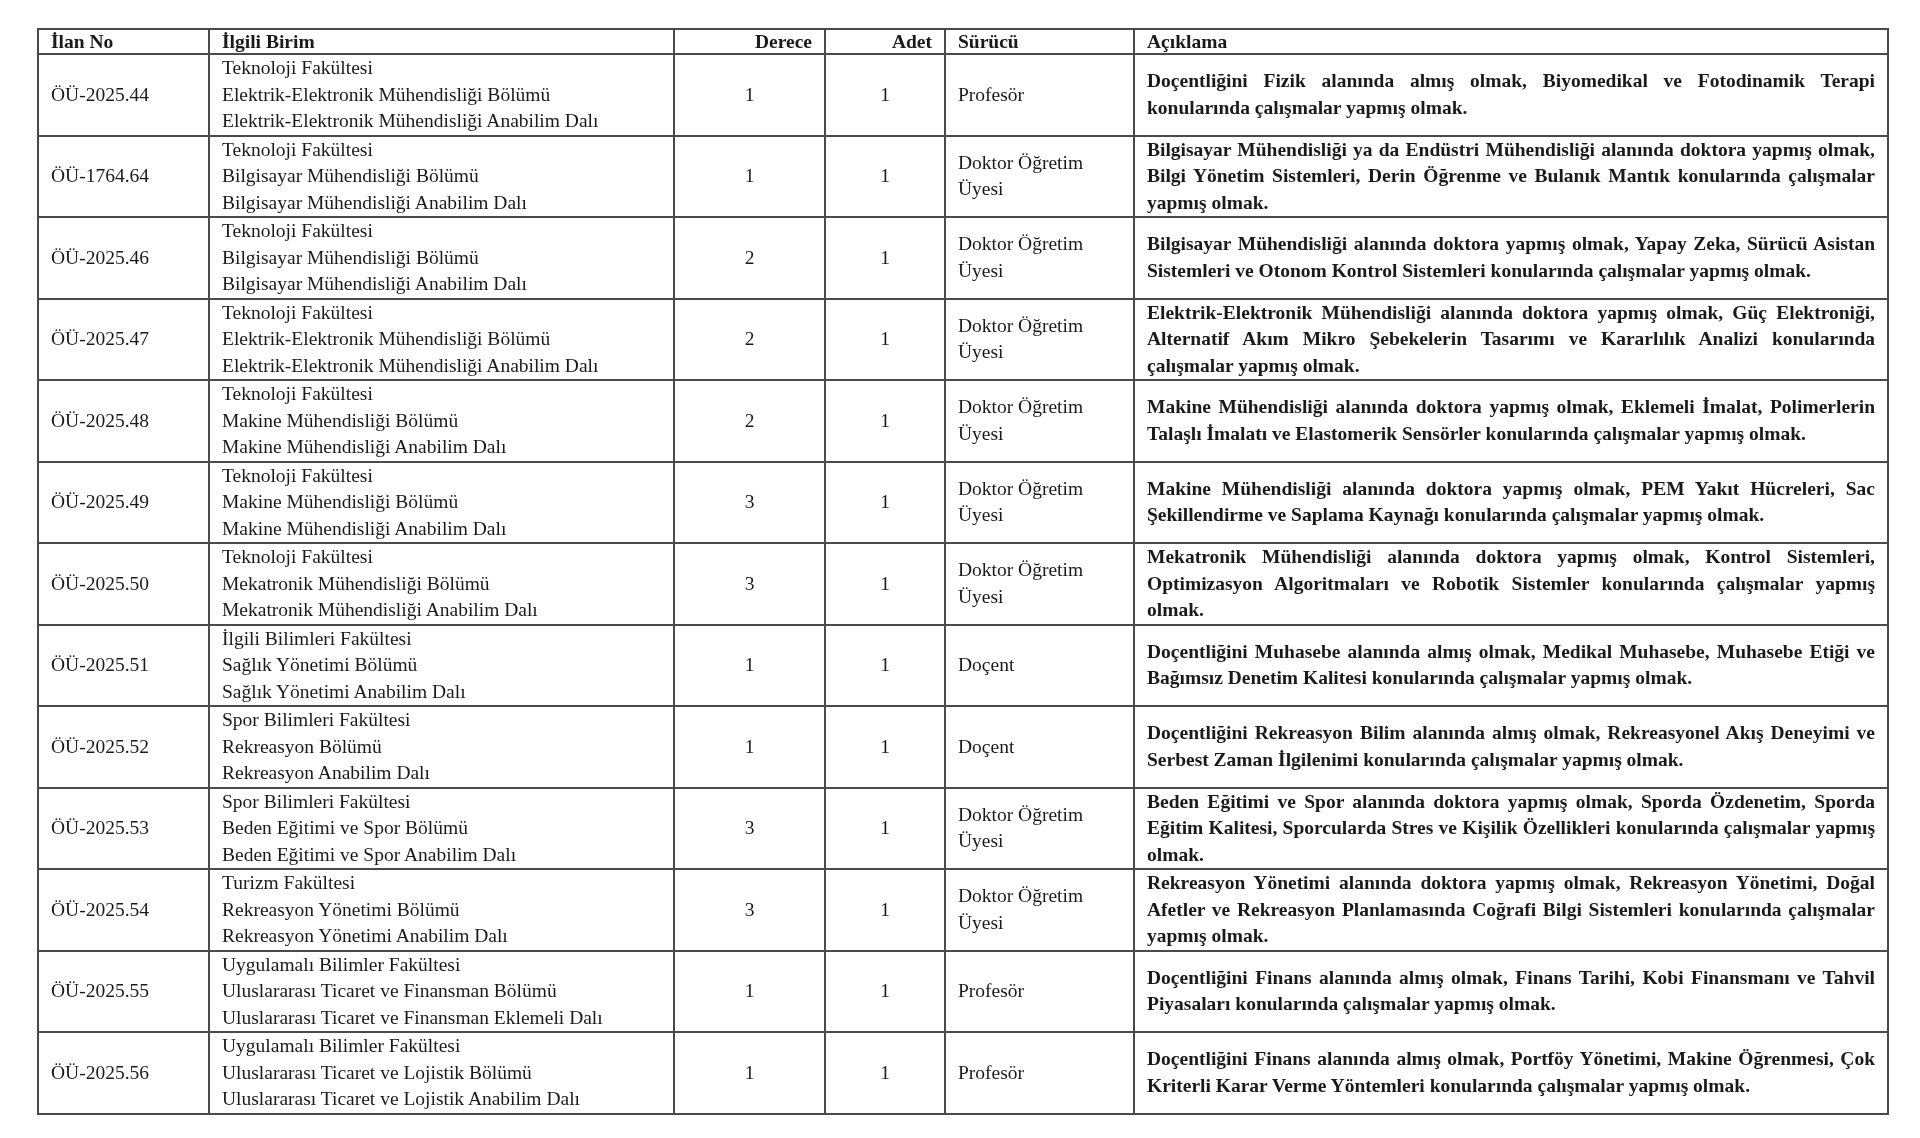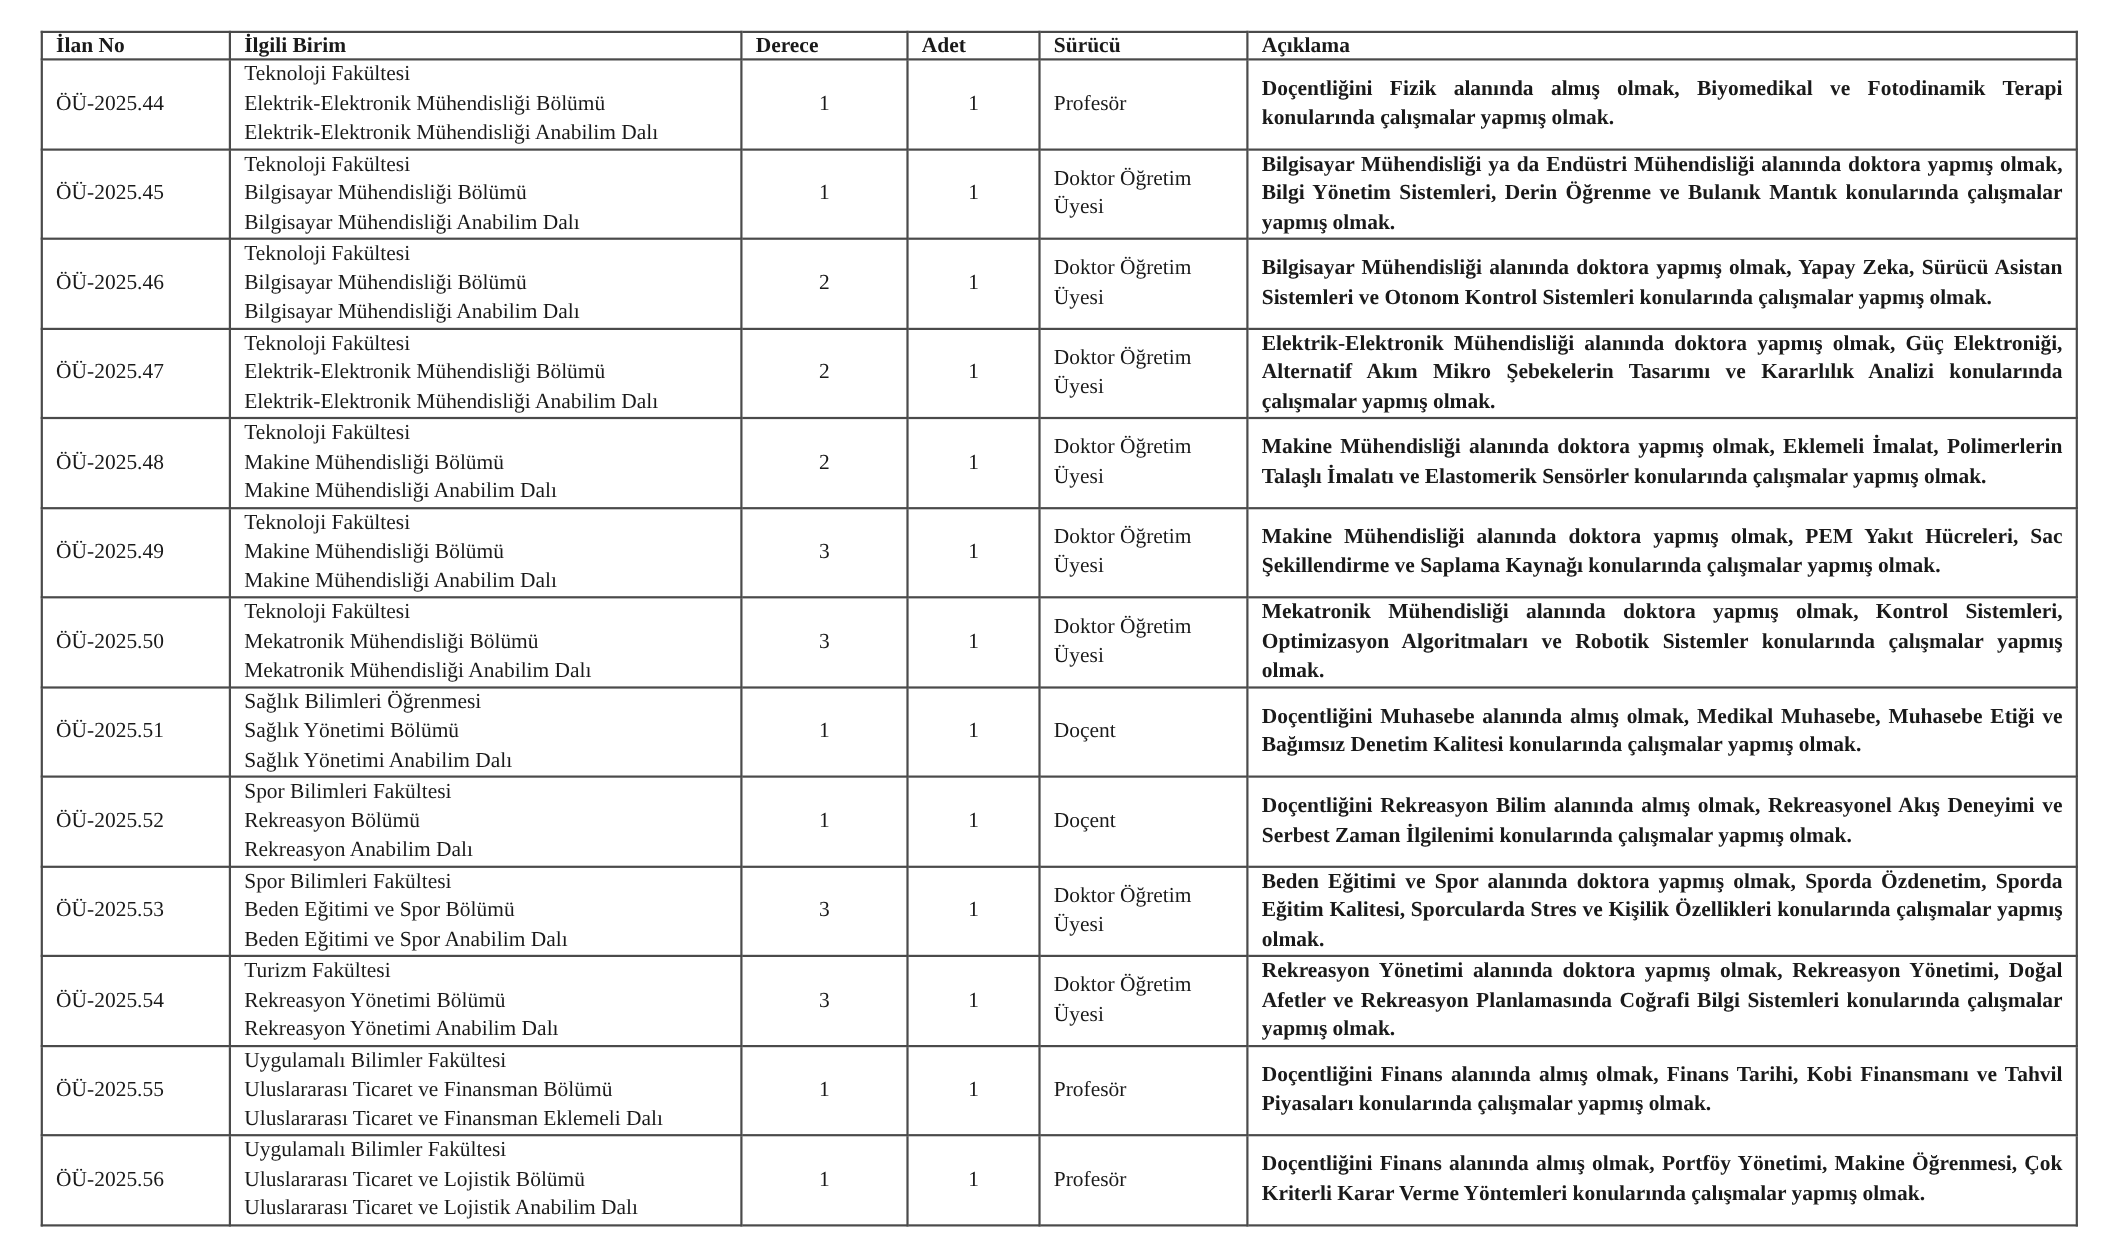--- a/index.html
+++ b/index.html
@@ -8,21 +8,21 @@
   table.ilan {
     position: absolute; left: 37px; top: 28px;
     width: 1850px; border-collapse: collapse; table-layout: fixed;
     font-size: 19.5px;
   }
   table.ilan td, table.ilan th {
     border: 2px solid #4a4a4a; padding: 0 12px; vertical-align: middle;
     overflow: hidden;
   }
   table.ilan th { height: 23px; font-weight: bold; text-align: left; line-height: 23px; }
-  table.ilan th.c { text-align: left; }
+  table.ilan th.c { text-align: right; }
   table.ilan td { height: 78px; line-height: 26.5px; }
   td.center { text-align: center; }
   td.just { text-align: justify; text-align-last: left; padding-right: 14px; font-weight: bold; }
   .birim-line { display: block; white-space: nowrap; }
   col.c1 { width: 171px; } col.c2 { width: 465px; } col.c3 { width: 151px; }
   col.c4 { width: 120px; } col.c5 { width: 189px; } col.c6 { width: 754px; }
 </style>
 </head>
 <body>
 
@@ -53,21 +53,21 @@
       <span class="birim-line">Elektrik-Elektronik Mühendisliği Bölümü</span>
       <span class="birim-line">Elektrik-Elektronik Mühendisliği Anabilim Dalı</span>
     </td>
     <td class="center">1</td>
     <td class="center">1</td>
     <td>Profesör</td>
     <td class="just">Doçentliğini Fizik alanında almış olmak, Biyomedikal ve Fotodinamik Terapi konularında çalışmalar yapmış olmak.</td>
   </tr>
 
   <tr>
-    <td>ÖÜ-2025.45</td>
+    <td>ÖÜ-1764.64</td>
     <td>
       <span class="birim-line">Teknoloji Fakültesi</span>
       <span class="birim-line">Bilgisayar Mühendisliği Bölümü</span>
       <span class="birim-line">Bilgisayar Mühendisliği Anabilim Dalı</span>
     </td>
     <td class="center">1</td>
     <td class="center">1</td>
     <td>Doktor Öğretim Üyesi</td>
     <td class="just">Bilgisayar Mühendisliği ya da Endüstri Mühendisliği alanında doktora yapmış olmak, Bilgi Yönetim Sistemleri, Derin Öğrenme ve Bulanık Mantık konularında çalışmalar yapmış olmak.</td>
   </tr>
@@ -133,21 +133,21 @@
     </td>
     <td class="center">3</td>
     <td class="center">1</td>
     <td>Doktor Öğretim Üyesi</td>
     <td class="just">Mekatronik Mühendisliği alanında doktora yapmış olmak, Kontrol Sistemleri, Optimizasyon Algoritmaları ve Robotik Sistemler konularında çalışmalar yapmış olmak.</td>
   </tr>
 
   <tr>
     <td>ÖÜ-2025.51</td>
     <td>
-      <span class="birim-line">Sağlık Bilimleri Öğrenmesi</span>
+      <span class="birim-line">İlgili Bilimleri Fakültesi</span>
       <span class="birim-line">Sağlık Yönetimi Bölümü</span>
       <span class="birim-line">Sağlık Yönetimi Anabilim Dalı</span>
     </td>
     <td class="center">1</td>
     <td class="center">1</td>
     <td>Doçent</td>
     <td class="just">Doçentliğini Muhasebe alanında almış olmak, Medikal Muhasebe, Muhasebe Etiği ve Bağımsız Denetim Kalitesi konularında çalışmalar yapmış olmak.</td>
   </tr>
 
   <tr>

